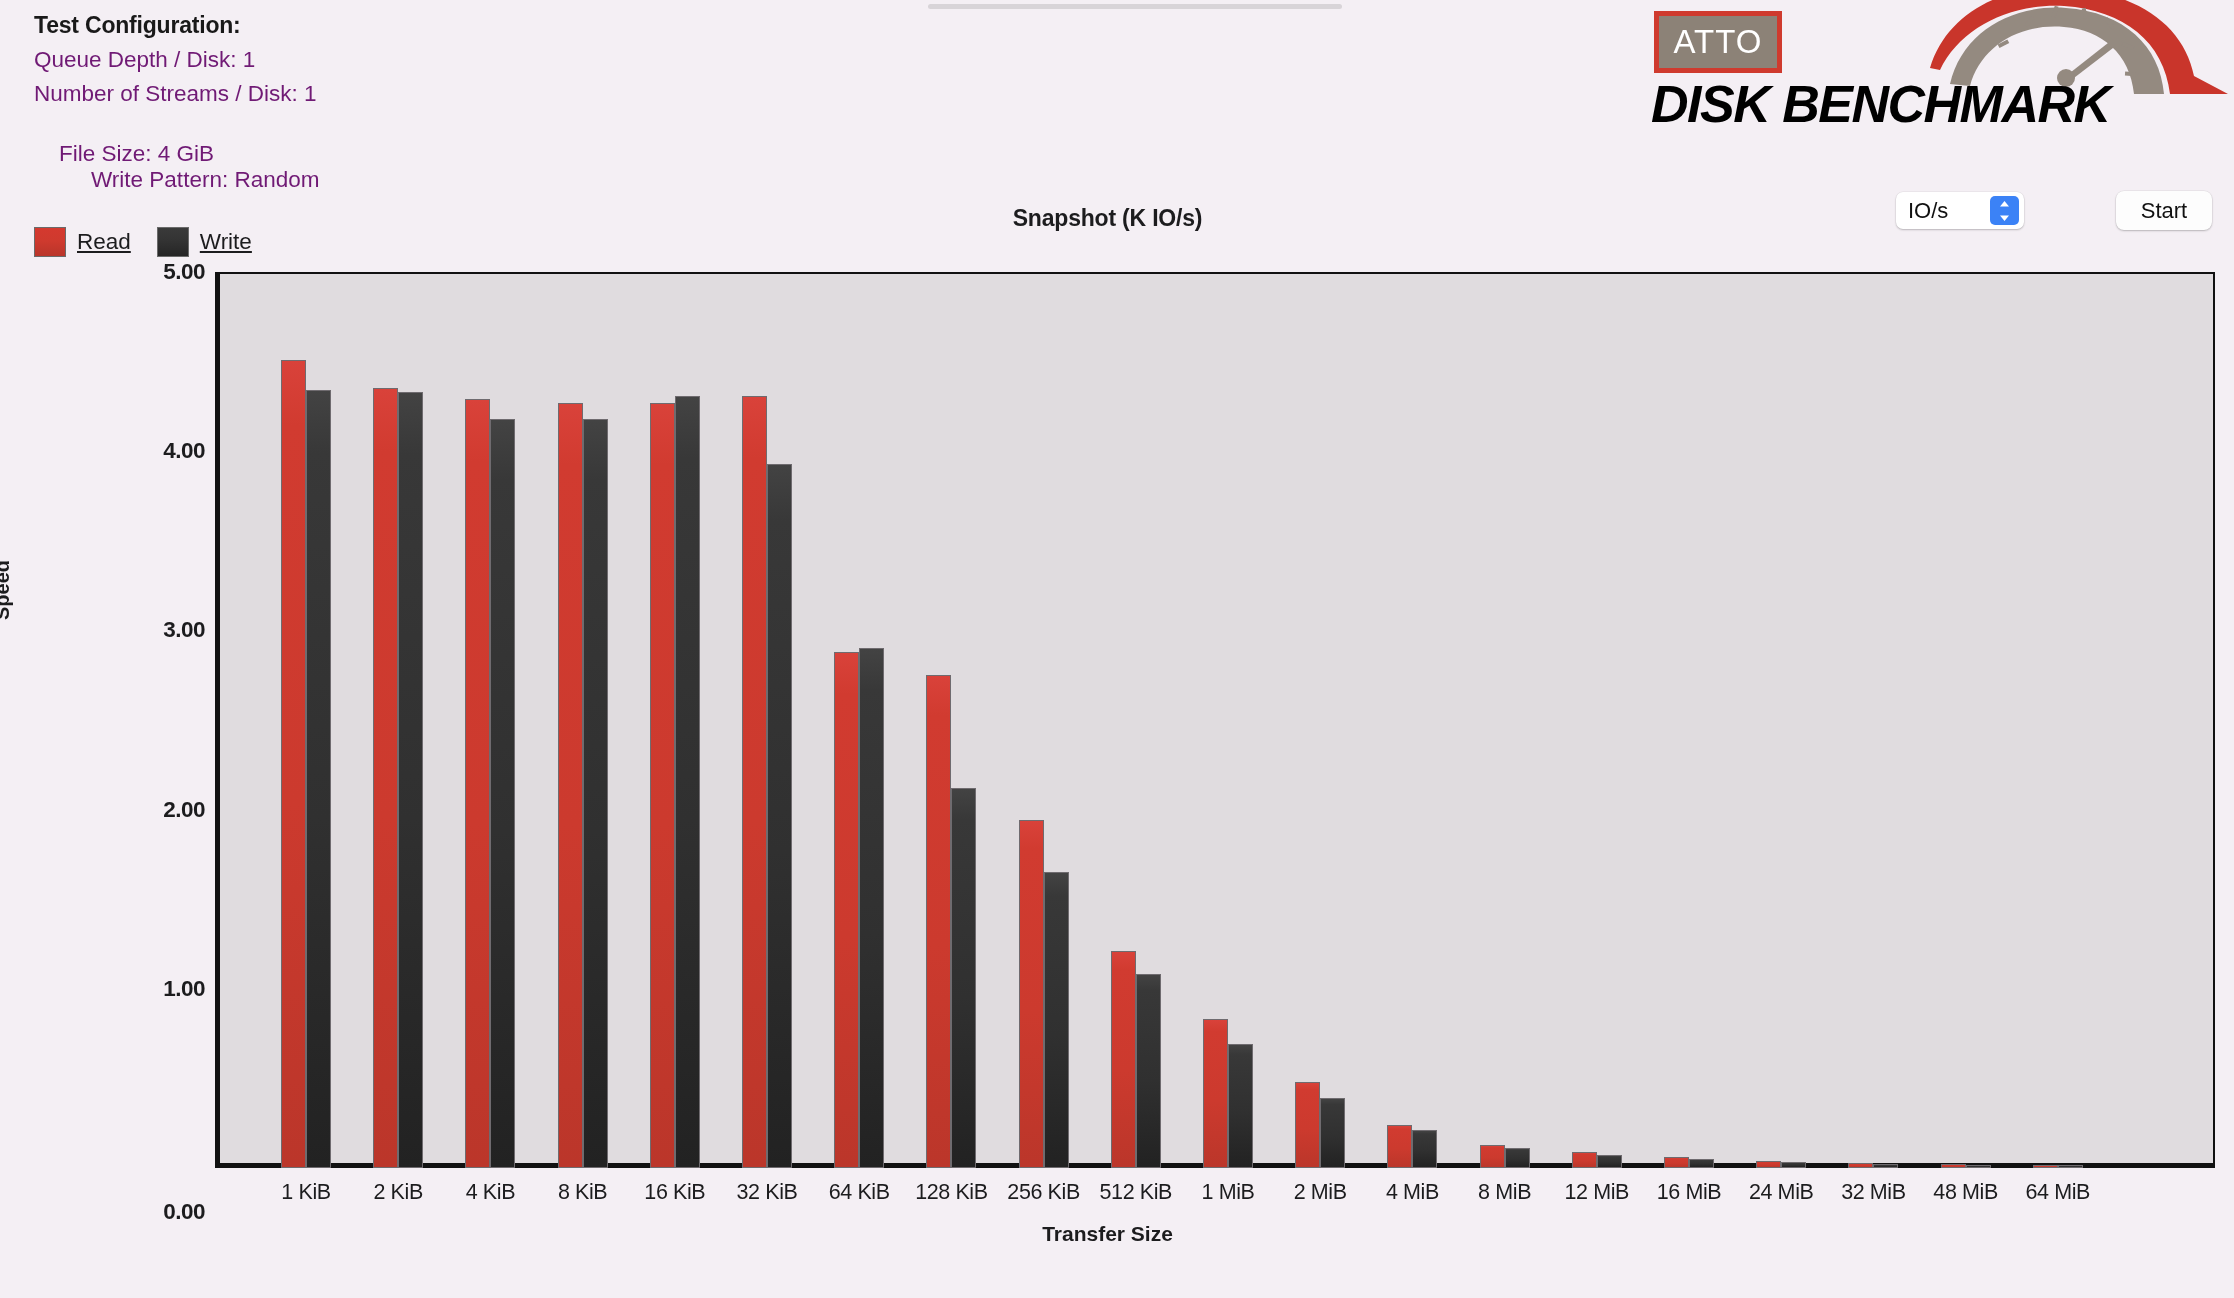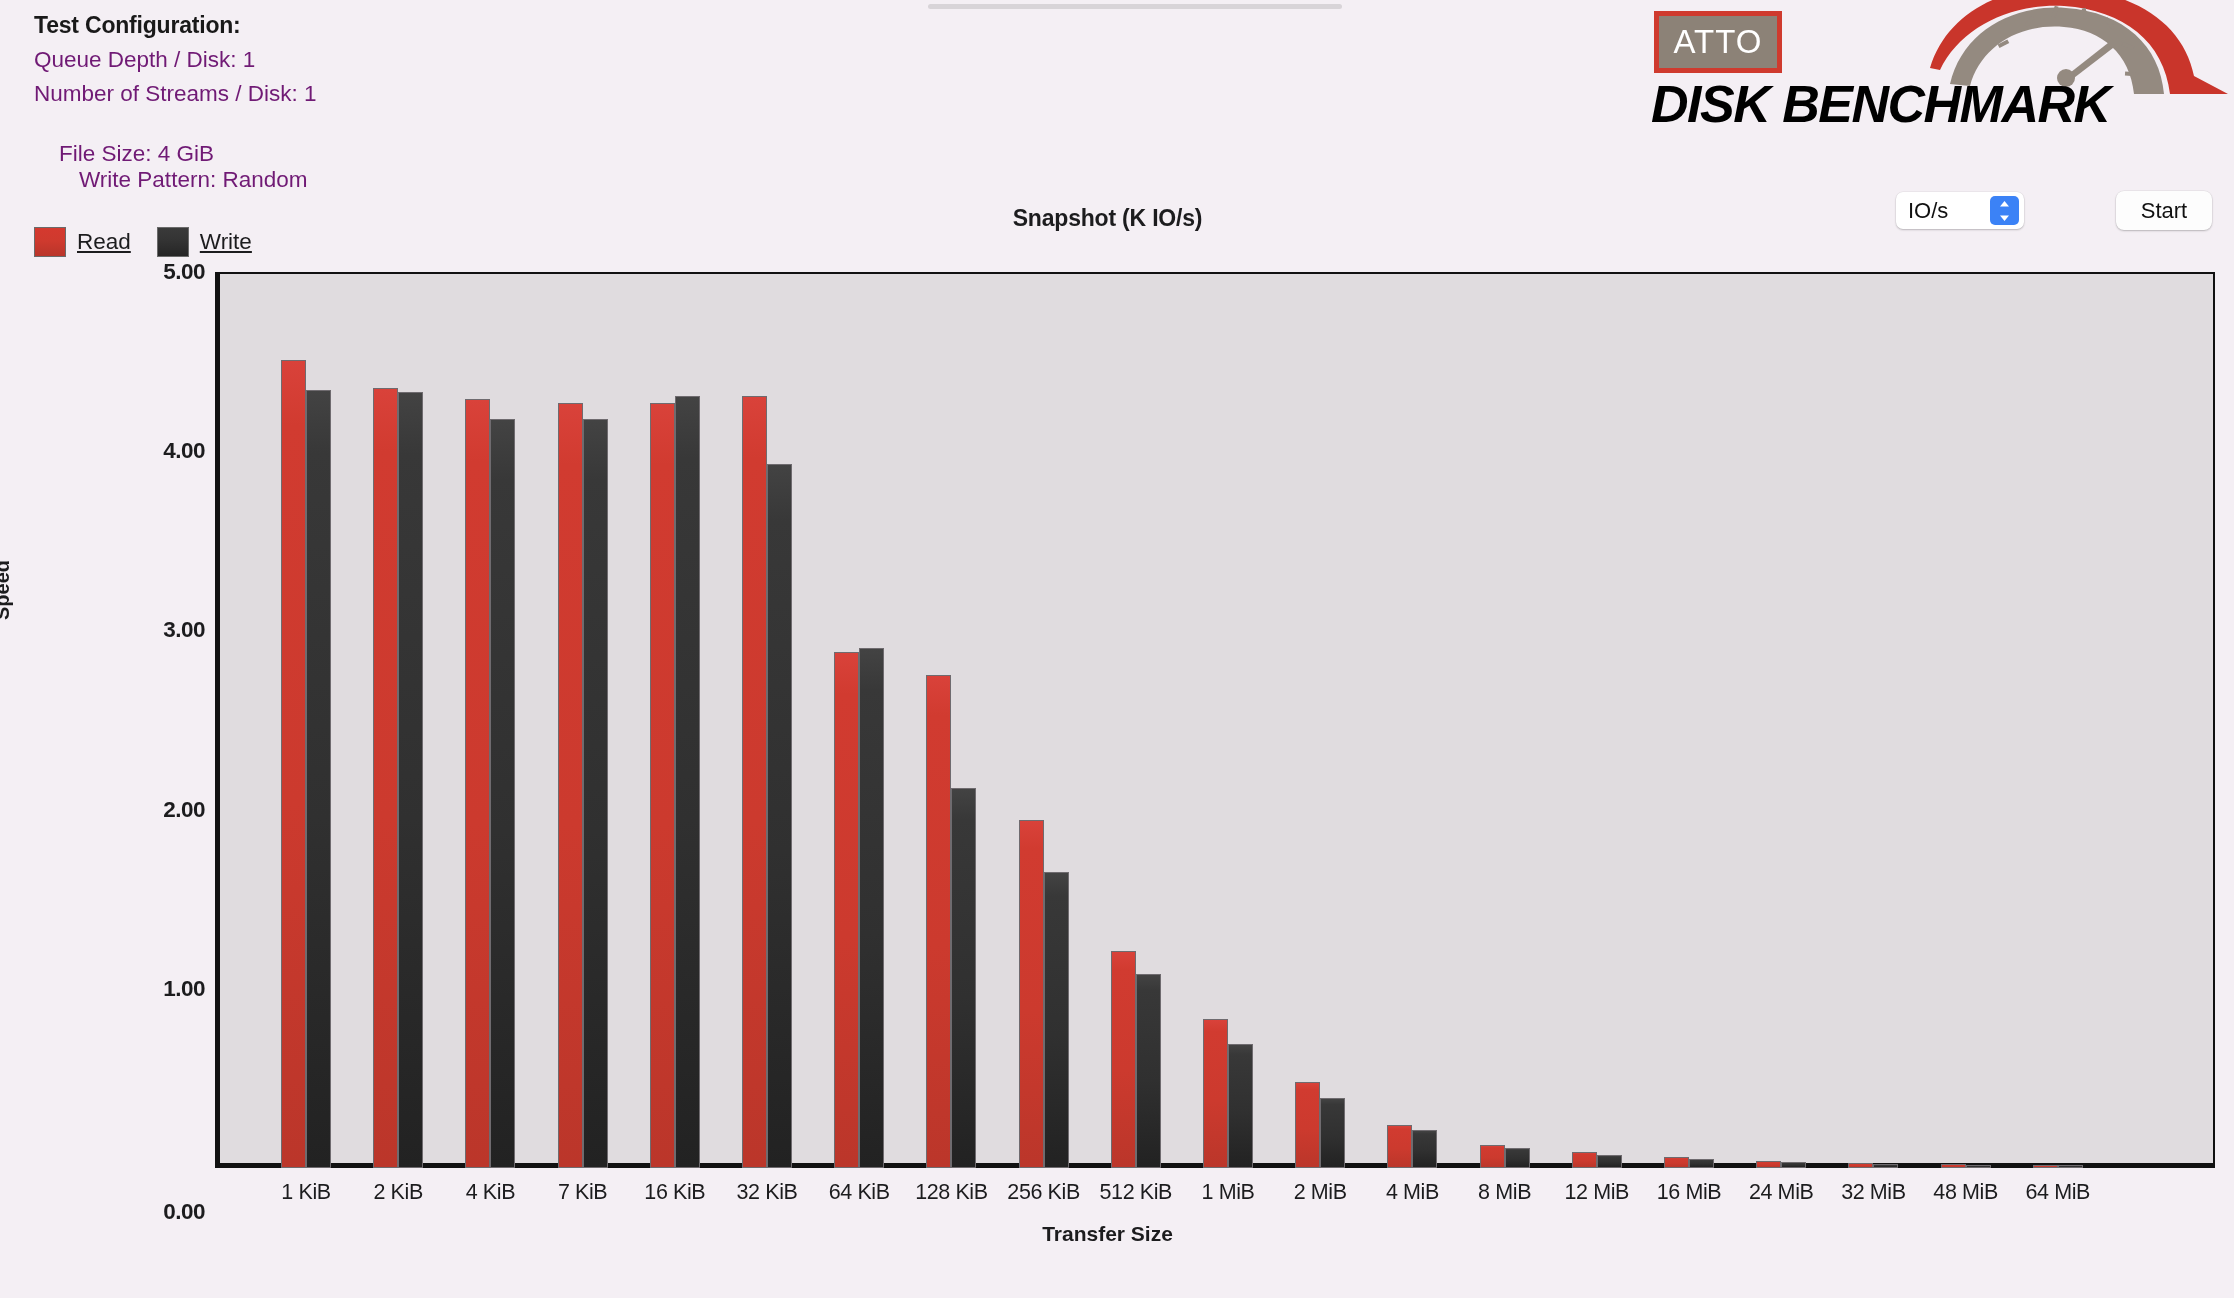--- a/index.html
+++ b/index.html
@@ -24,21 +24,21 @@
   #config {
     position: absolute; left: 34px; top: 12px; width: 760px;
   }
   #config .cfg-title {
     font-size: 23px; font-weight: bold; letter-spacing: -0.2px;
     margin: 0 0 8px 0; color: #191919;
   }
   #config .cfg-line {
     font-size: 22.5px; margin: 0 0 8px 0; color: #701a75; white-space: pre;
   }
-  #config .cfg-line.cfg-inline span + span { margin-left: 20px; }
+  #config .cfg-line.cfg-inline span + span { margin-left: 32px; }
 
   
   #legend { display: flex; align-items: center; margin-top: 6px; }
   #legend .legend-entry { display: flex; align-items: center; margin-right: 26px; }
   #legend .swatch {
     width: 32px; height: 30px; border: 1px solid #6a6a6a; margin-right: 11px;
   }
   #legend .swatch.read  { background: linear-gradient(180deg,#d4392f 0%,#cf3a2e 45%,#b9352a 100%); }
   #legend .swatch.write { background: linear-gradient(180deg,#3a3a3a 0%,#333 45%,#252525 100%); }
   #legend .legend-label { font-size: 22.5px; text-decoration: underline; }
@@ -341,21 +341,21 @@
         <div class="bar read" style="height: 3px;"></div>
         <div class="bar write" style="height: 3px;"></div>
       </div>
     </div>
 </div>
 
 <div id="x-axis-labels">
     <div class="xlab" style="left: 91px;">1 KiB</div>
     <div class="xlab" style="left: 183.2px;">2 KiB</div>
     <div class="xlab" style="left: 275.4px;">4 KiB</div>
-    <div class="xlab" style="left: 367.6px;">7 KiB</div>
+    <div class="xlab" style="left: 367.6px;">8 KiB</div>
     <div class="xlab" style="left: 459.8px;">16 KiB</div>
     <div class="xlab" style="left: 552px;">32 KiB</div>
     <div class="xlab" style="left: 644.2px;">64 KiB</div>
     <div class="xlab" style="left: 736.4px;">128 KiB</div>
     <div class="xlab" style="left: 828.6px;">256 KiB</div>
     <div class="xlab" style="left: 920.8px;">512 KiB</div>
     <div class="xlab" style="left: 1013px;">1 MiB</div>
     <div class="xlab" style="left: 1105.2px;">2 MiB</div>
     <div class="xlab" style="left: 1197.4px;">4 MiB</div>
     <div class="xlab" style="left: 1289.6px;">8 MiB</div>

